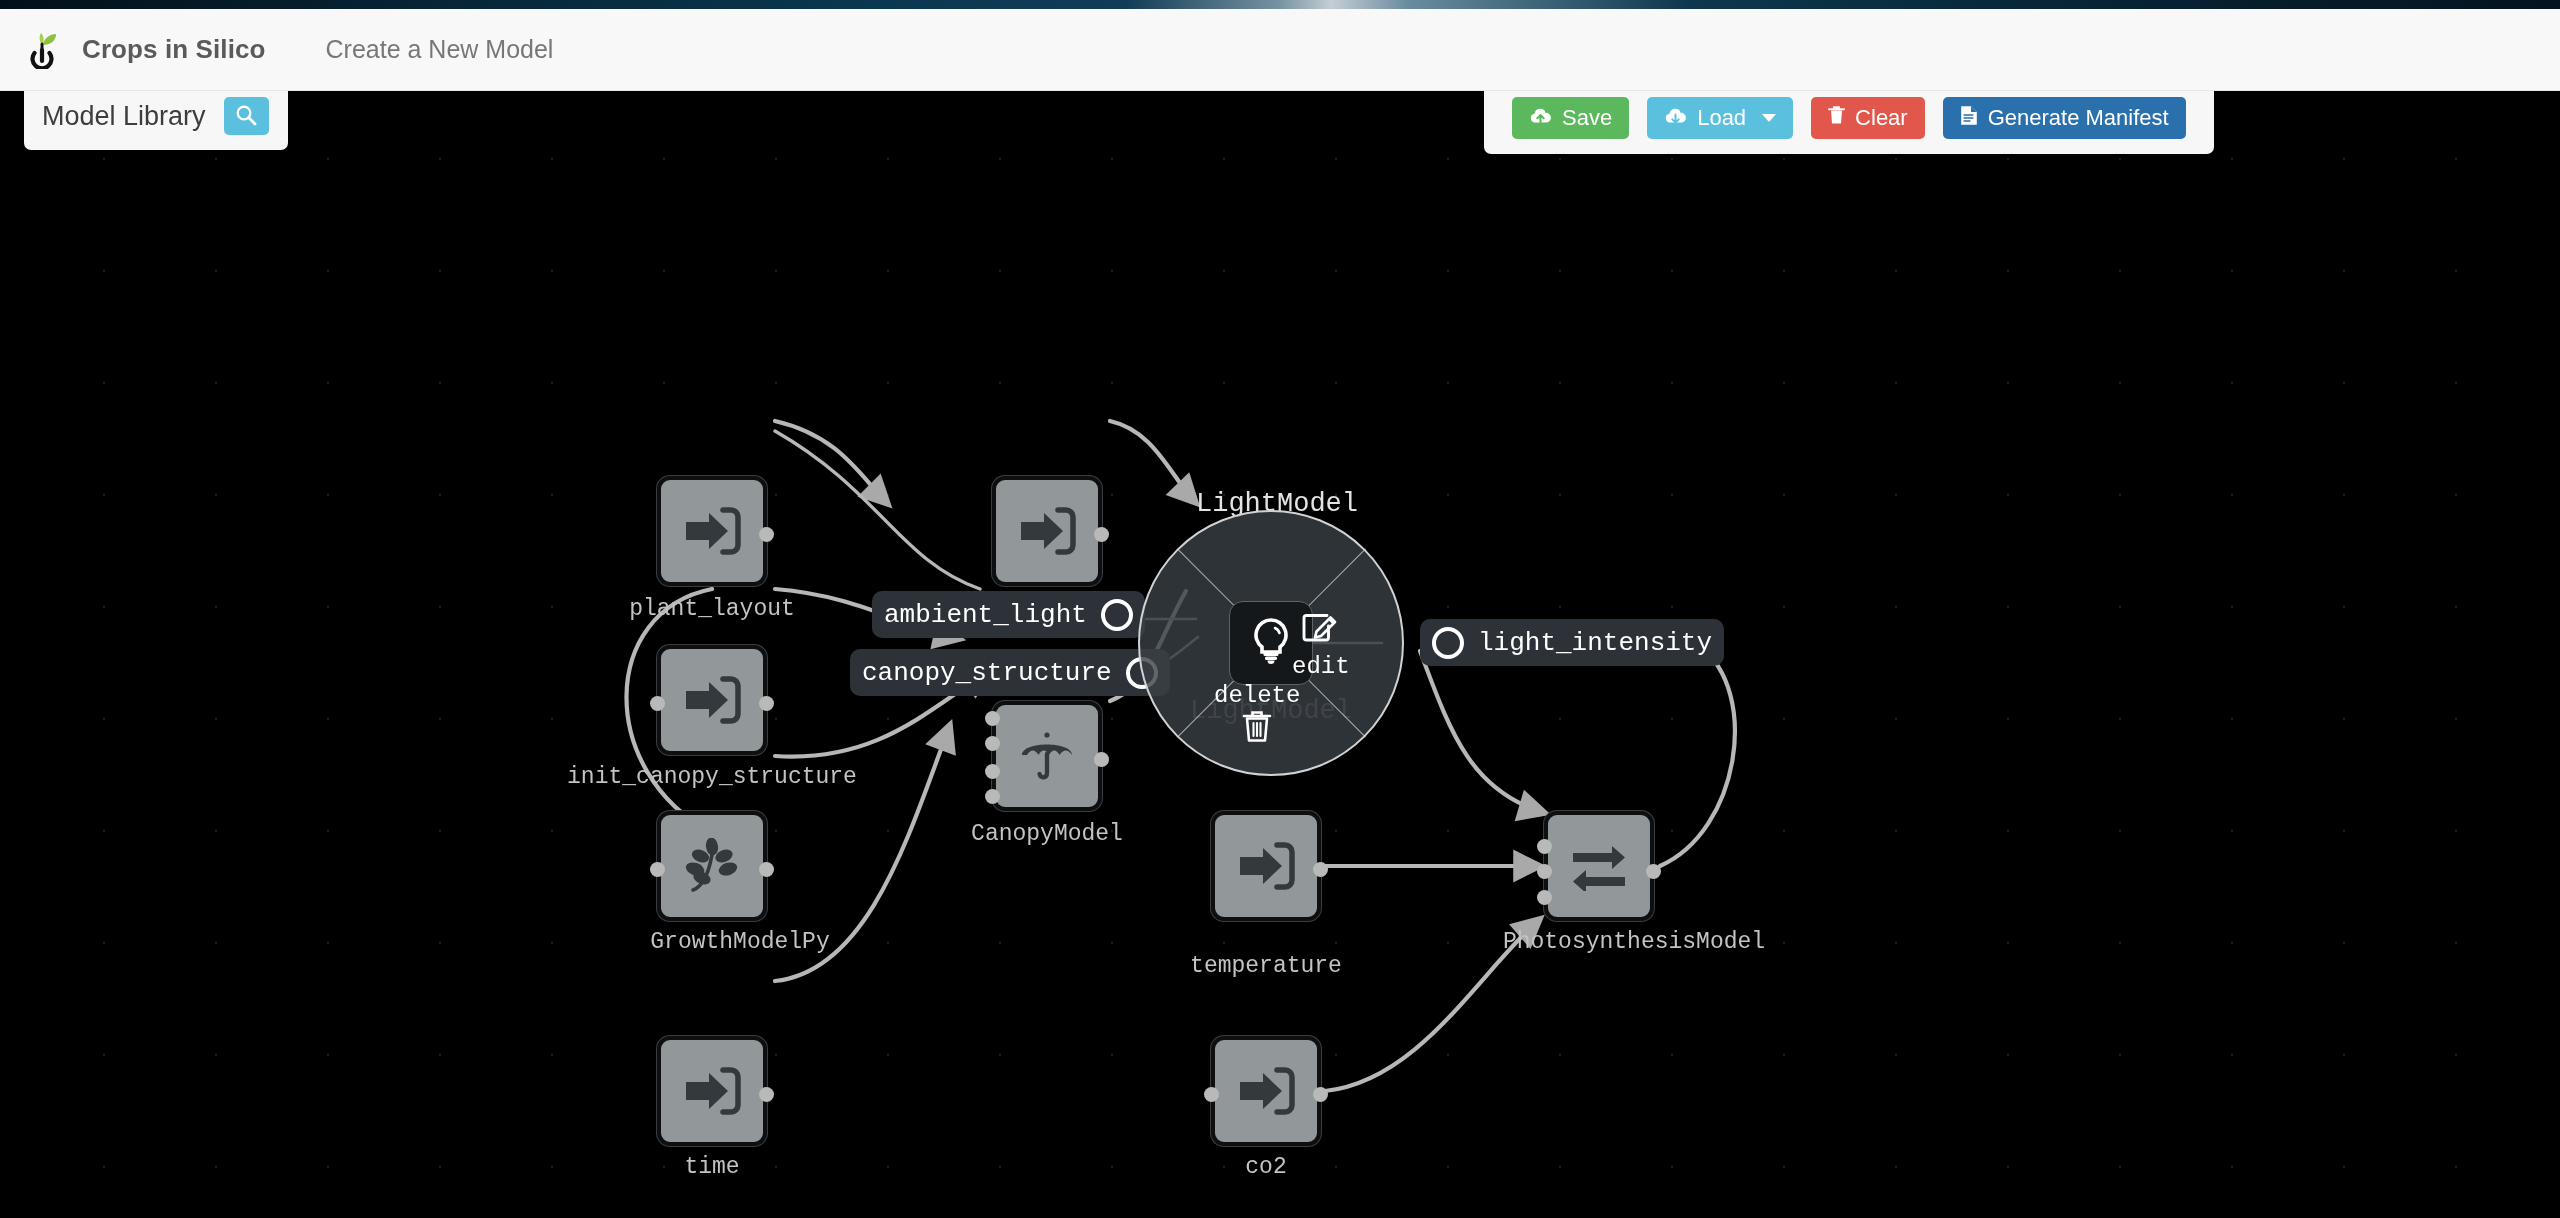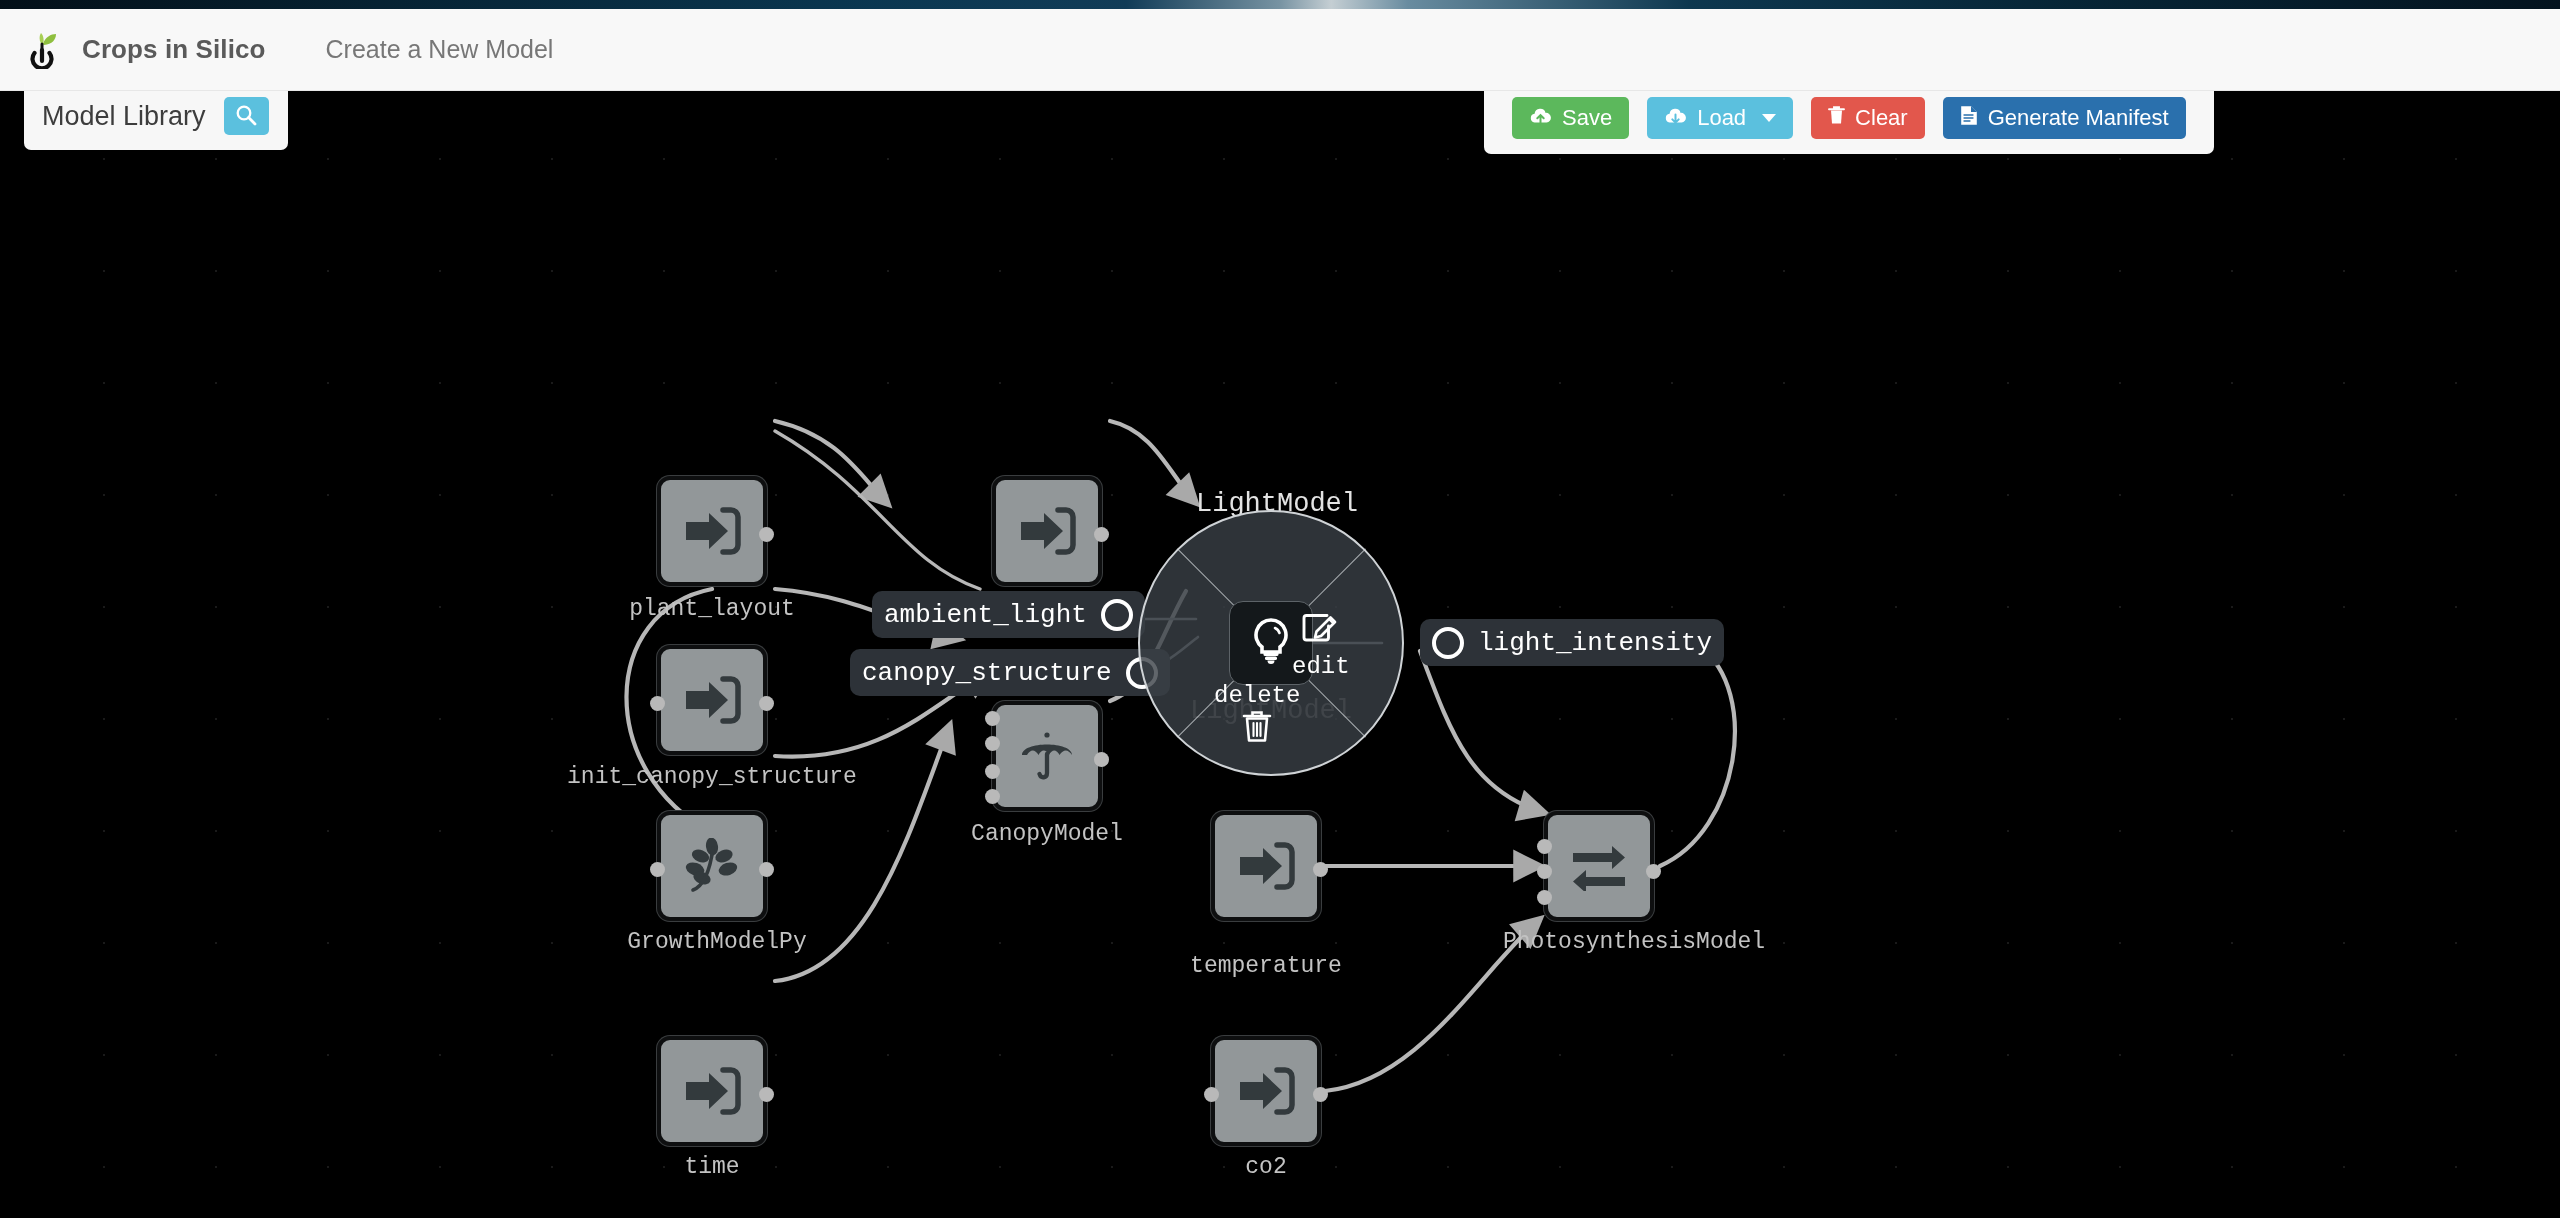--- a/index.html
+++ b/index.html
@@ -312,21 +312,21 @@
           <ellipse cx="41" cy="18" rx="9" ry="6" transform="rotate(-22 41 18)"></ellipse>
           <ellipse cx="12" cy="31" rx="9.5" ry="6.2" transform="rotate(18 12 31)"></ellipse>
           <ellipse cx="45" cy="31" rx="9.5" ry="6.2" transform="rotate(-18 45 31)"></ellipse>
           <ellipse cx="19" cy="40" rx="9" ry="6" transform="rotate(22 19 40)"></ellipse>
         </g>
         <path d="M10 52 C18 49, 26 40, 30 10" stroke="#333a3d" stroke-width="3.6" fill="none" stroke-linecap="round"></path>
       </svg>
       <span class="port-dot" style="left:-11px; top:47px;"></span>
       <span class="port-dot" style="right:-11px; top:47px;"></span>
     </div>
-    <div class="node-label" style="left:567px; top:838px; width:300px;text-align:center;">GrowthModelPy</div>
+    <div class="node-label" style="left:590px; top:838px; width:300px;text-align:center;">GrowthModelPy</div>
 
     <div class="node" style="left:992px; top:610px;">
       <svg width="58" height="56" viewBox="0 0 58 56">
         <circle cx="29" cy="7" r="2.6" fill="#333a3d"></circle>
         <path d="M4 27 C4 13, 54 13, 54 27 C50 21, 45.5 21, 41.5 27
                  C38.5 21, 34 21, 31 27 C28 21, 23.5 21, 20.5 27
                  C17 21, 12.5 21, 9 27 Z" fill="#333a3d"></path>
         <path d="M29 26 V45 C29 50, 23 51, 21.5 46" stroke="#333a3d" stroke-width="4.3" fill="none" stroke-linecap="round"></path>
       </svg>
       <span class="port-dot" style="left:-11px; top:6px;"></span>

